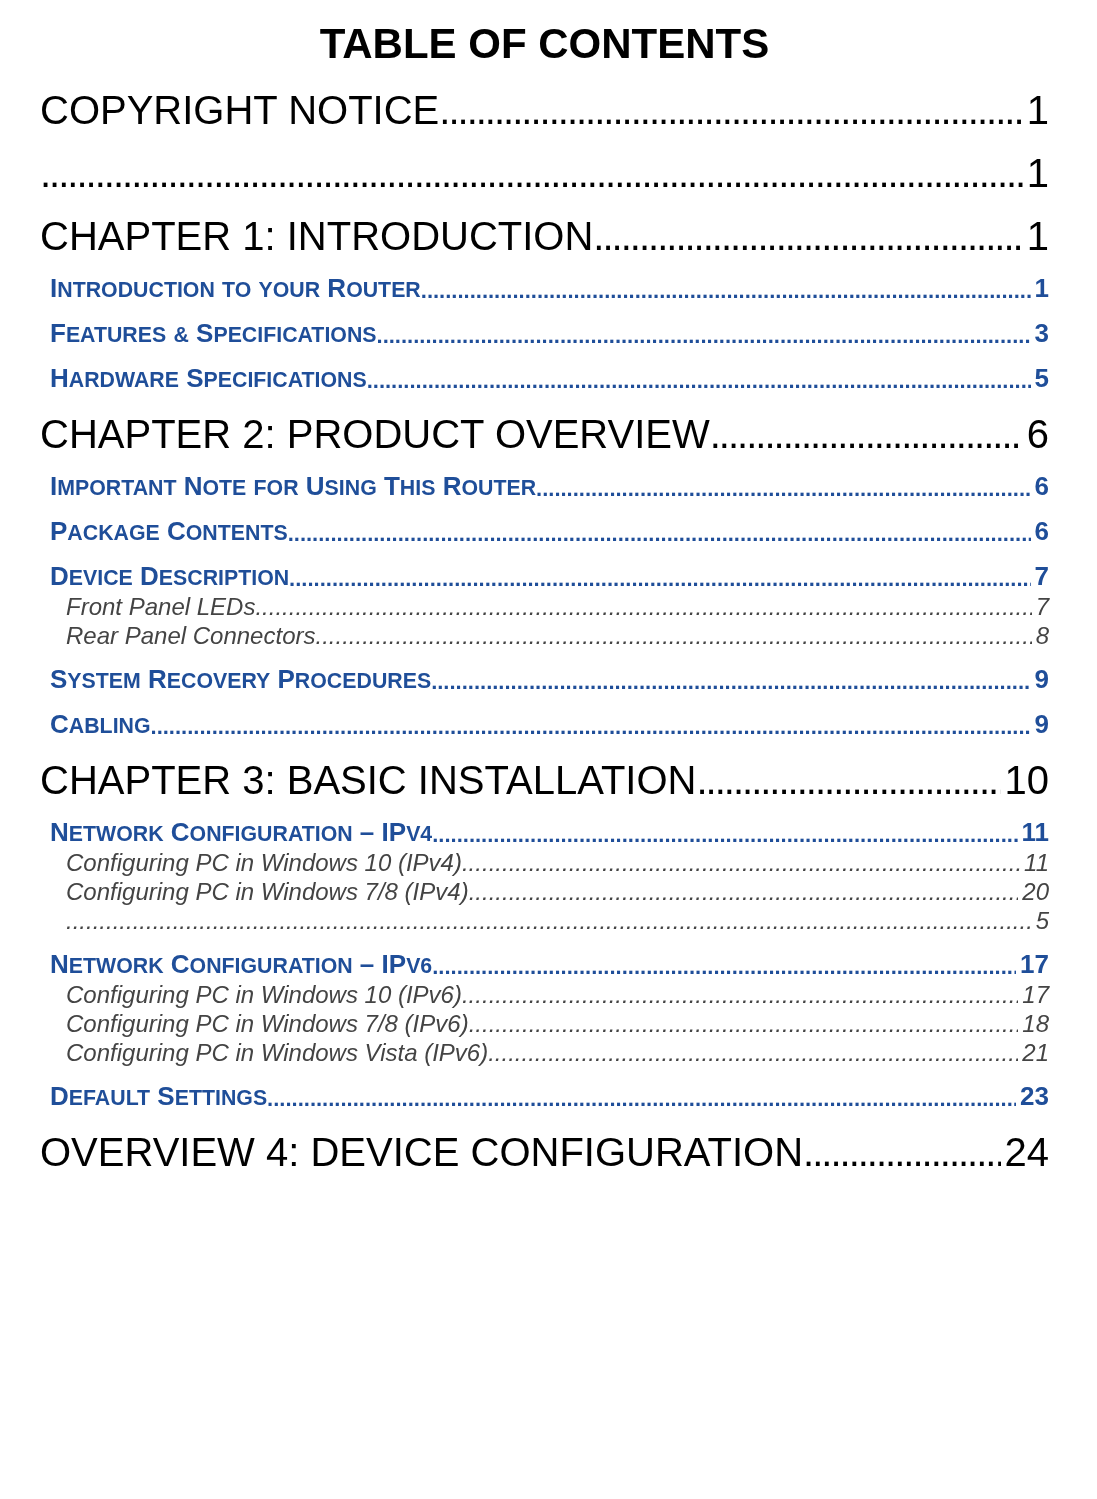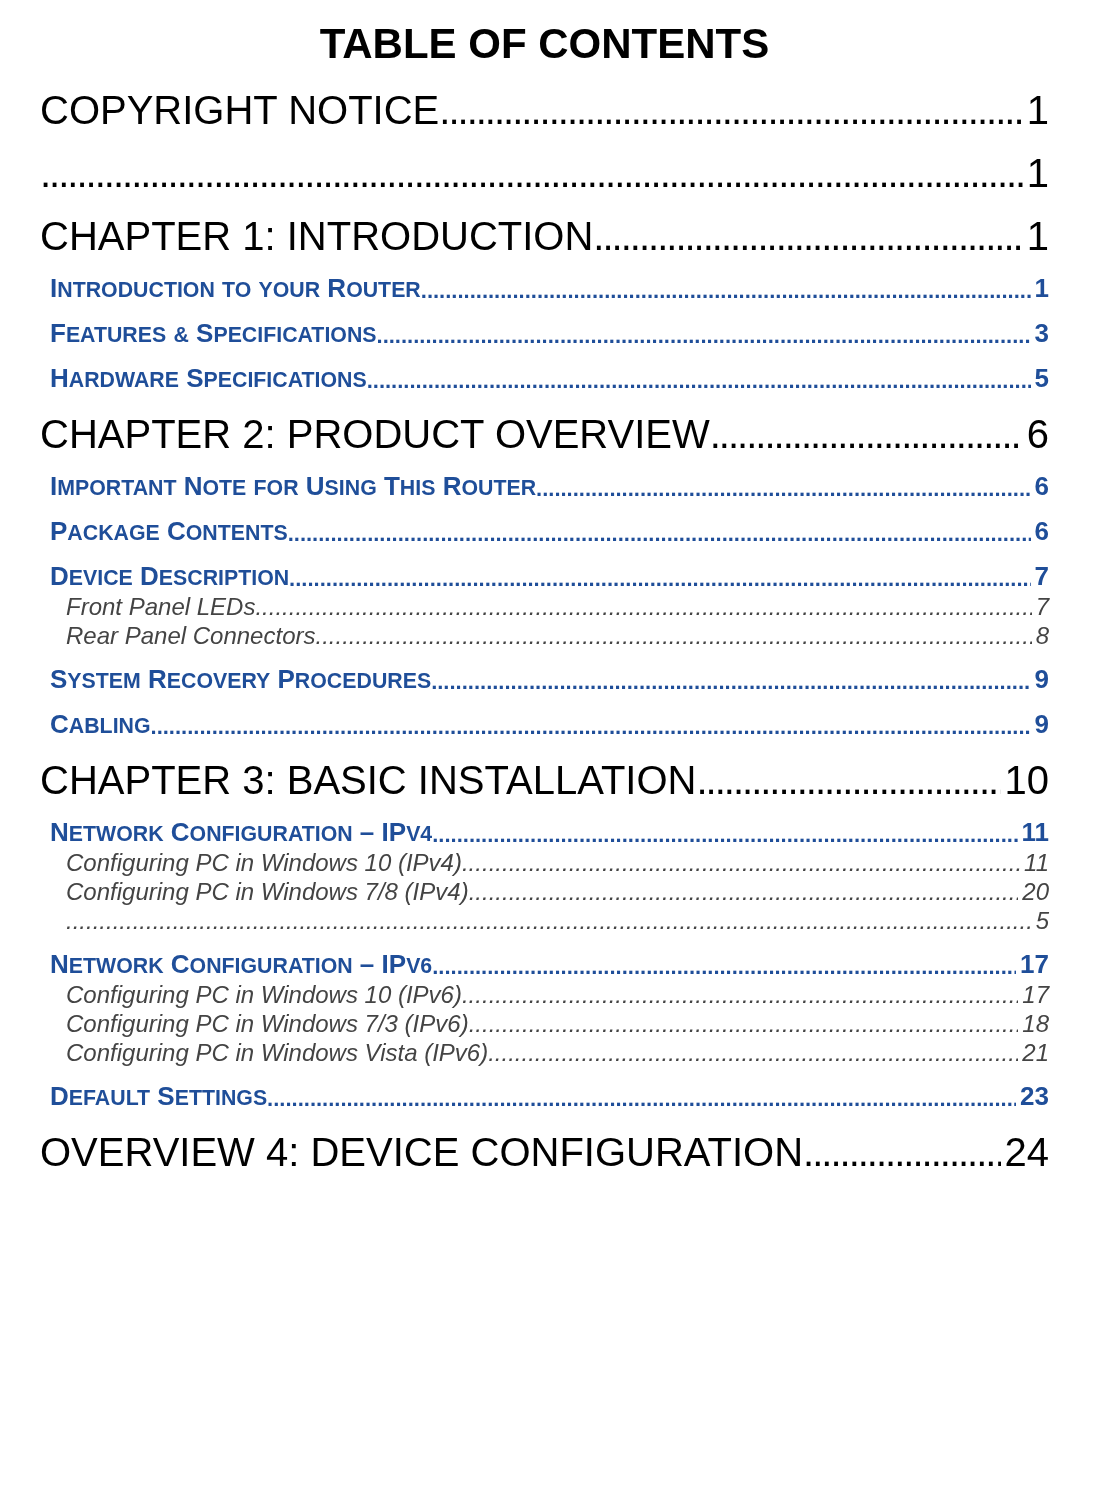--- a/index.html
+++ b/index.html
@@ -181,21 +181,21 @@
         <span class="label"><span class="sc-big">N</span><span class="sc-small">E</span><span class="sc-small">T</span><span class="sc-small">W</span><span class="sc-small">O</span><span class="sc-small">R</span><span class="sc-small">K</span> <span class="sc-big">C</span><span class="sc-small">O</span><span class="sc-small">N</span><span class="sc-small">F</span><span class="sc-small">I</span><span class="sc-small">G</span><span class="sc-small">U</span><span class="sc-small">R</span><span class="sc-small">A</span><span class="sc-small">T</span><span class="sc-small">I</span><span class="sc-small">O</span><span class="sc-small">N</span> – <span class="sc-big">I</span><span class="sc-big">P</span><span class="sc-small">V</span><span class="sc-small">6</span></span>
         <span class="dots"> ............................................................................................................................................................................................................................................................................................................</span>
         <span class="pg"> 17</span>
       </div>
       <div class="row level-3">
         <span class="label">Configuring PC in Windows 10 (IPv6)</span>
         <span class="dots"> ............................................................................................................................................................................................................................................................................................................</span>
         <span class="pg">17</span>
       </div>
       <div class="row level-3">
-        <span class="label">Configuring PC in Windows 7/3 (IPv6)</span>
+        <span class="label">Configuring PC in Windows 7/8 (IPv6)</span>
         <span class="dots"> ............................................................................................................................................................................................................................................................................................................</span>
         <span class="pg">18</span>
       </div>
       <div class="row level-3">
         <span class="label">Configuring PC in Windows Vista (IPv6)</span>
         <span class="dots"> ............................................................................................................................................................................................................................................................................................................</span>
         <span class="pg">21</span>
       </div>
       <div class="row level-2">
         <span class="label"><span class="sc-big">D</span><span class="sc-small">E</span><span class="sc-small">F</span><span class="sc-small">A</span><span class="sc-small">U</span><span class="sc-small">L</span><span class="sc-small">T</span> <span class="sc-big">S</span><span class="sc-small">E</span><span class="sc-small">T</span><span class="sc-small">T</span><span class="sc-small">I</span><span class="sc-small">N</span><span class="sc-small">G</span><span class="sc-small">S</span></span>

